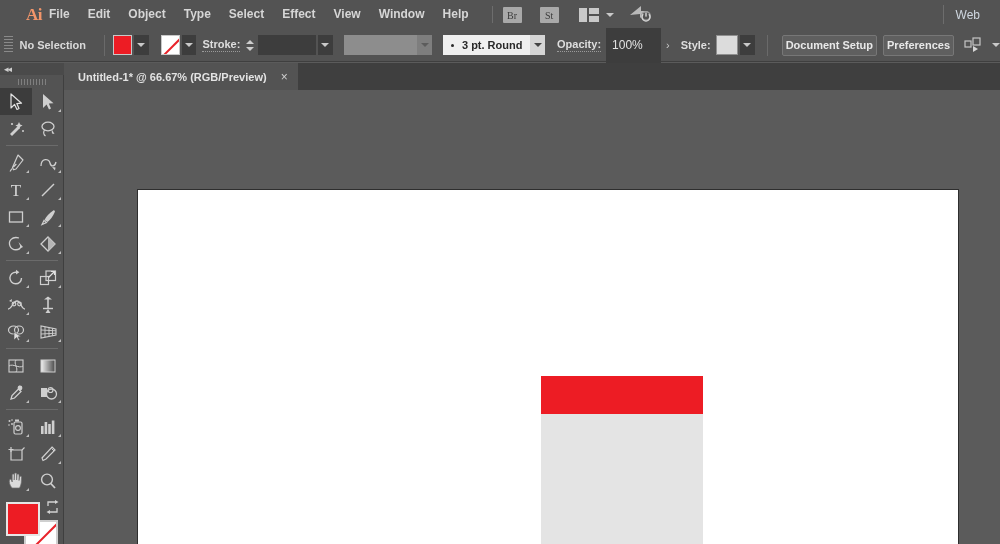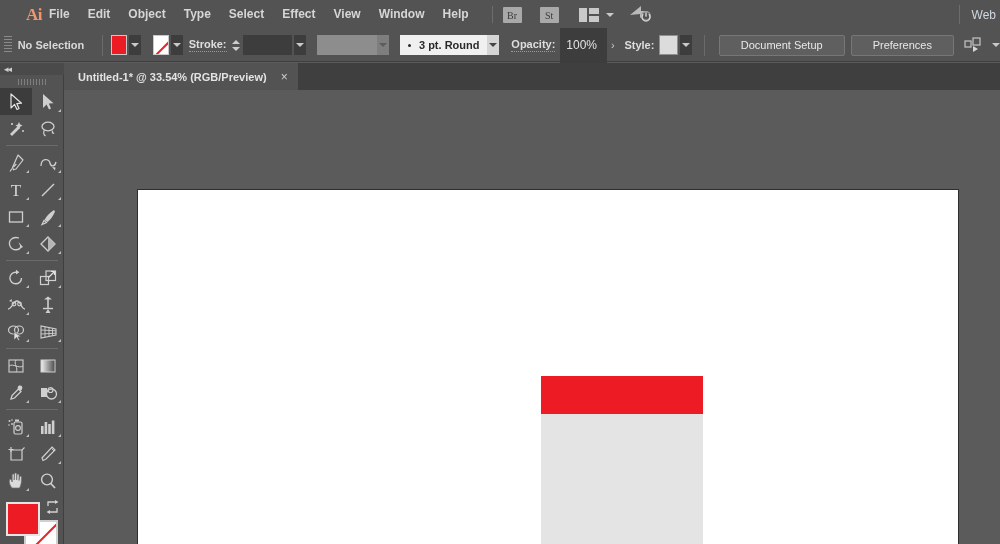--- a/index.html
+++ b/index.html
@@ -52,21 +52,21 @@
     width: 0; height: 0; border-left: 4px solid transparent;
     border-right: 4px solid transparent; border-top: 4px solid #c9c9c9;
     display: inline-block;
   }
   #cloud-icon { margin-left: 14px; cursor: pointer; }
   #menubar-right {
     margin-left: auto; display: flex; align-items: center; height: 29px;
   }
   #mb-right-sep { width:1px; height:19px; background:#6d6d6d; margin-right:12px; }
   #workspace-label {
-    color: #cfd7e0; font-size: 12px; padding-right: 4px; white-space: nowrap;
+    color: #cfd7e0; font-size: 12px; padding-right: 20px; white-space: nowrap;
   }
 
   
   #controlbar {
     position: absolute; left: 0; top: 29px; width: 1000px; height: 33px;
     background: #535353; display: flex; align-items: center;
     border-bottom: 1px solid #3f3f3f;
   }
   #cb-grip {
     width: 11px; height: 18px; margin: 0 4px 0 4px;
@@ -137,22 +137,22 @@
   #opacity-arrow {
     width: 16px; height: 20px; color: #c9c9c9; font-size: 11px;
     display: flex; align-items: center; justify-content: center; cursor: pointer;
   }
   #style-swatch {
     width: 26px; height: 20px; background: #dcdcdc; border: 1px solid #8f8f8f;
     cursor: pointer;
   }
   .cb-button {
     height: 21px; background: #5f5f5f; border: 1px solid #777;
-    color: #e8e8e8; font-size: 11px; font-weight: normal;
-    display: flex; align-items: center; padding: 0 21px;
+    color: #e8e8e8; font-size: 11px; font-weight: bold;
+    display: flex; align-items: center; padding: 0 3px;
     border-radius: 2px; margin-left: 6px; cursor: pointer; white-space: nowrap;
   }
   #align-icon { width: 22px; height: 16px; margin-left: 10px; cursor: pointer; position: relative; }
 
   
   #tabstrip {
     position: absolute; left: 64px; top: 63px; width: 936px; height: 27px;
     background: #3f3f3f; display: flex; align-items: flex-end;
   }
   #doc-tab {
@@ -334,21 +334,21 @@
         <rect x="1" y="4" width="6" height="6" fill="none" stroke="#c6c6c6" stroke-width="1.2"></rect>
         <rect x="9" y="1" width="7" height="7" fill="none" stroke="#c6c6c6" stroke-width="1.2"></rect>
         <path d="M9 9 L9 15 L14 12 Z" fill="#d6d6d6"></path>
       </svg>
     </span>
     <span class="chev" style="margin-left:6px;"></span>
   </div>
 
   <div id="tabstrip">
     <div id="doc-tab">
-      <span id="doc-tab-title">Untitled-1* @ 33.54% (RGB/Preview)</span>
+      <span id="doc-tab-title">Untitled-1* @ 66.67% (RGB/Preview)</span>
       <span id="doc-tab-close">×</span>
     </div>
   </div>
 
   <div id="toolpanel">
 
     <div id="tp-header">
       <span id="collapse-icon">◂◂</span>
     </div>
     <div id="tp-grip">

